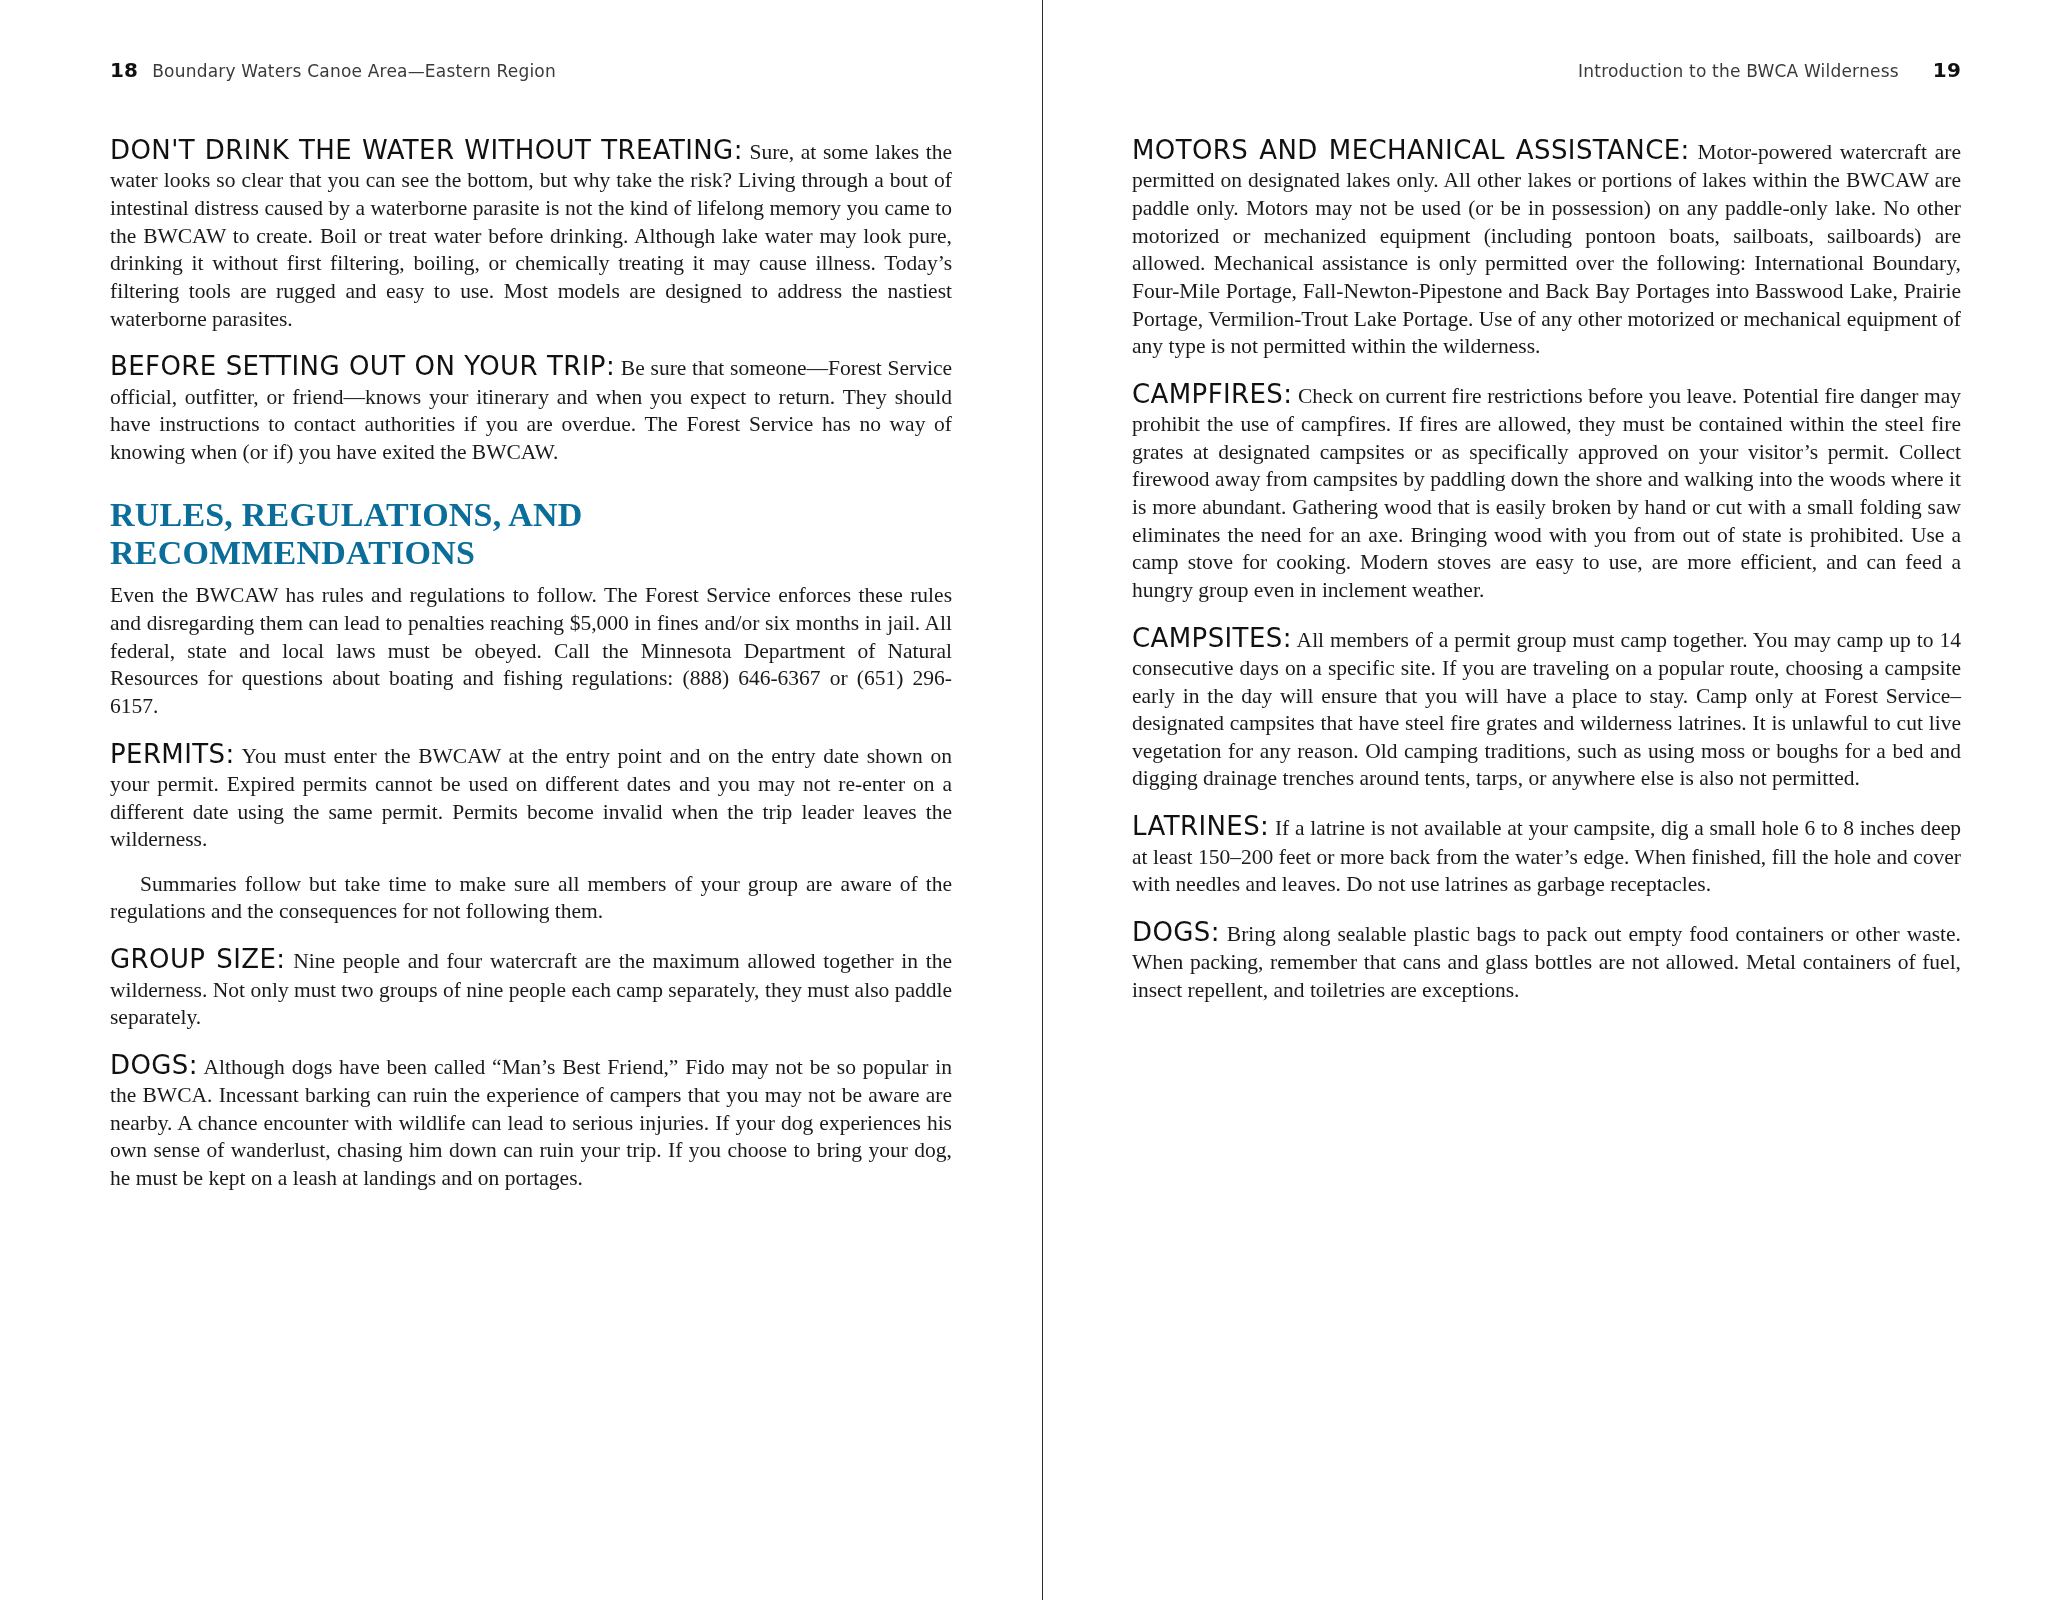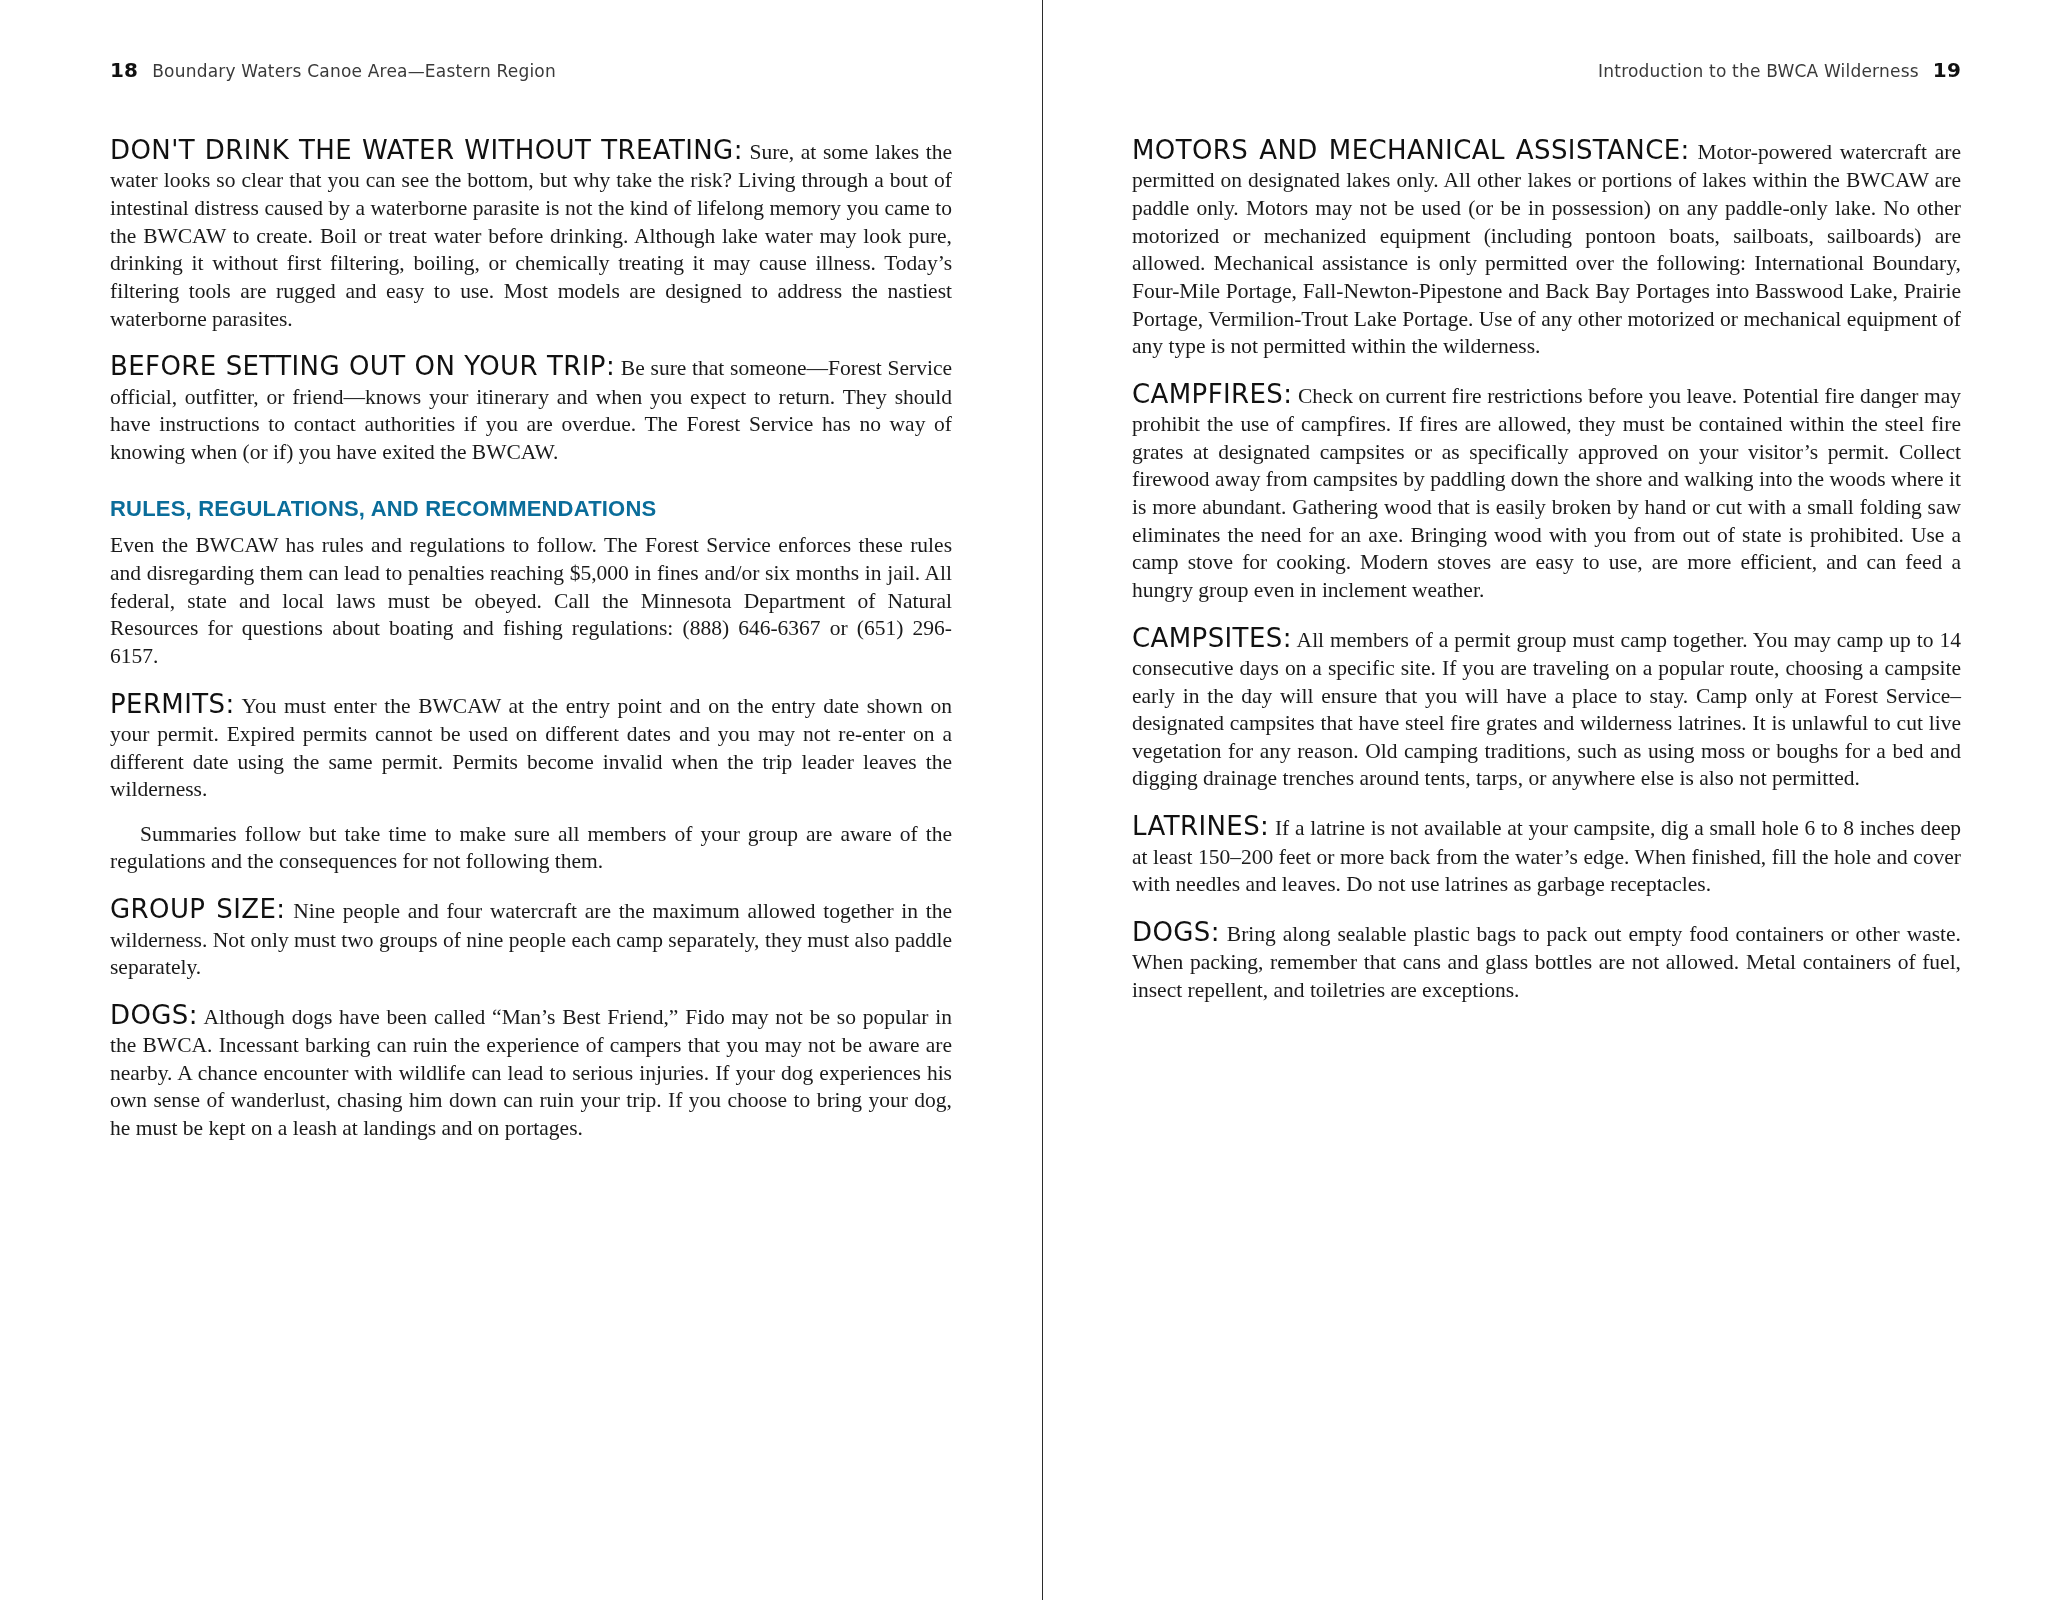--- a/index.html
+++ b/index.html
@@ -47,21 +47,21 @@
   .runhead {
     font-family: "DejaVu Sans", sans-serif;
     font-size: 17.5px;
     letter-spacing: 0.2px;
     color: #2a2a2a;
     display: flex;
     align-items: baseline;
     margin-bottom: 52px;
   }
   .runhead.left { justify-content: flex-start; }
-  .runhead.right { justify-content: flex-end; }
+  .runhead.right { justify-content: flex-end; gap: 20px; }
   .folio {
     font-weight: bold;
     font-size: 20px;
     color: #111;
   }
   .runhead.left .folio { margin-right: 14px; }
   .runhead.right .folio { margin-left: 14px; }
   .runtitle {
     font-size: 17px;
     color: #3a3a3a;
@@ -79,22 +79,22 @@
   p.body.indent { text-indent: 30px; }
 
   .lead {
     font-family: "DejaVu Sans", sans-serif;
     font-size: 26px;
     letter-spacing: 0.4px;
     color: #111;
   }
 
   h2.section {
-    font-family: Liberation Sans, sans-serif;
-    font-size: 22px;
+    font-family: Liberation Serif, serif;
+    font-size: 34px;
     font-weight: bold;
     color: #0a6d9a;
     letter-spacing: 0.2px;
     margin: 30px 0 10px 0;
   }
 
   .col-right p.body { text-align: justify; }
 </style>
 </head>
 <body>

